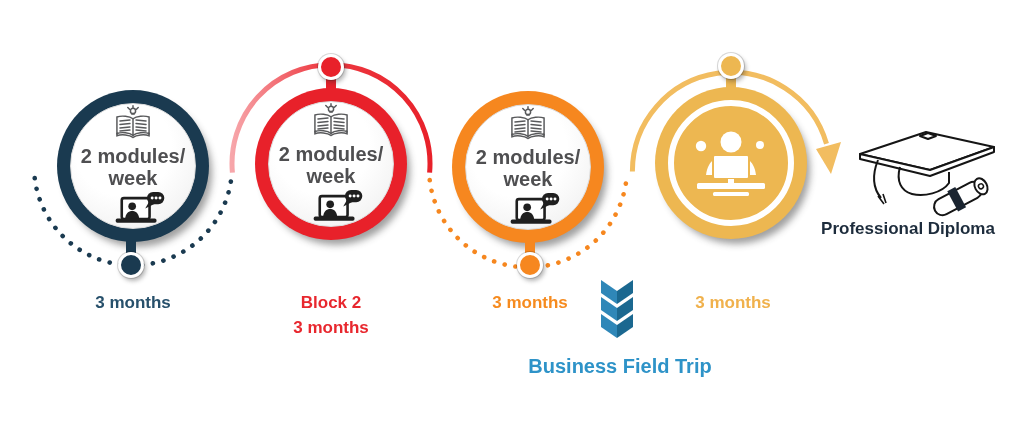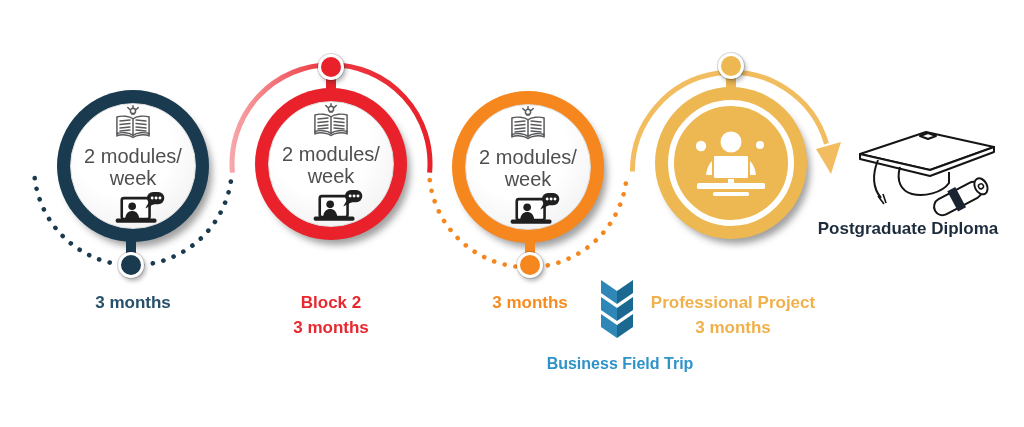--- a/index.html
+++ b/index.html
@@ -12,21 +12,21 @@
   
   .ring{
     position:absolute;border-radius:50%;width:152px;height:152px;
     box-shadow:5px 7px 7px -2px rgba(45,45,45,.45);
     z-index:3;
   }
   .ring .inner{
     position:absolute;inset:13px;border-radius:50%;
     background:radial-gradient(circle at 42% 35%, #ffffff 45%, #efefef 90%);
     border:1px solid #dcdcdc;
-    display:flex;flex-direction:column;align-items:center;justify-content:center;
+    display:flex;flex-direction:column;align-items:center;justify-content:center;font-weight:bold;
   }
   .s1 .ring{background:#1a3a50;}
   .s2 .ring{background:#e8212a;}
   .s3 .ring{background:#f6871f;}
   .s4 .ring{background:#edb751;}
   .s4 .inner-gold{
     position:absolute;inset:13px;border-radius:50%;
     border:6px solid #ffffff;
     display:flex;align-items:center;justify-content:center;
   }
@@ -47,21 +47,21 @@
   .n3{background:#f6871f;} .st3{background:#f6871f;}
   .n4{background:#edb751;} .st4{background:#edb751;}
   
   .stage-label{
     position:absolute;width:210px;text-align:center;z-index:6;
     font-weight:bold;font-size:17px;line-height:25px;
   }
   .l1{color:#27506b;} .l2{color:#e8272e;} .l3{color:#f68b1f;} .l4{color:#f0b14c;}
   .fieldtrip-label{
     position:absolute;width:220px;text-align:center;z-index:6;
-    font-weight:bold;font-size:16px;color:#2e93c8;
+    font-weight:bold;font-size:20px;color:#2e93c8;
   }
   .outcome-label{
     position:absolute;width:210px;text-align:center;z-index:6;
     font-weight:bold;font-size:17px;color:#1d2c3c;
   }
   .abs{position:absolute;}
 </style>
 </head>
 <body>
 
@@ -206,21 +206,20 @@
         <rect x="26" y="26" width="36" height="24" rx="2" fill="#ffffff" stroke="#edb751" stroke-width="2"></rect>
         <rect x="41" y="50" width="6" height="5" fill="#ffffff"></rect>
         <rect x="10" y="54" width="68" height="6" rx="1.5" fill="#ffffff"></rect>
         <rect x="26" y="63" width="36" height="4" rx="1.5" fill="#ffffff"></rect>
       </svg>
     </div>
   </div>
   <div class="stem st4" style="left:726px;top:73px;height:20px;"></div>
   <div class="node n4" style="left:718px;top:53px;"></div>
   <div class="stage-label l4" style="left:628px;top:290px;">
-    <div>Professional Project</div>
     <div>3 months</div>
   </div>
 </div>
 
 <div>
   <svg class="abs" style="left:601px;top:280px;z-index:6" width="32" height="62" viewBox="0 0 32 62">
     <polygon points="0,0 16,11 16,24 0,13" fill="#2f87b8"></polygon>
     <polygon points="16,11 32,0 32,13 16,24" fill="#1b6890"></polygon>
     <polygon points="0,17 16,28 16,41 0,30" fill="#2f87b8"></polygon>
     <polygon points="16,28 32,17 32,30 16,41" fill="#1b6890"></polygon>
@@ -240,14 +239,14 @@
       <path d="M26,40 C20,55 20,67 29,78" fill="none"></path>
       <path d="M26,76 l6,8 M31,74 l3,9" fill="none" stroke-width="1.6"></path>
     </g>
     <g transform="rotate(-28 108 78)">
       <rect x="80" y="69" width="52" height="17" rx="8.5" fill="#ffffff" stroke="#151515" stroke-width="2"></rect>
       <ellipse cx="132" cy="77.5" rx="6" ry="8.5" fill="#ffffff" stroke="#151515" stroke-width="2"></ellipse>
       <circle cx="132" cy="77.5" r="2.5" fill="none" stroke="#151515" stroke-width="1.5"></circle>
       <rect x="100" y="66" width="9" height="23" fill="#1a2430"></rect>
     </g>
   </svg>
-  <div class="outcome-label" style="left:803px;top:219px;">Postgraduate Diploma</div>
+  <div class="outcome-label" style="left:803px;top:219px;">Professional Diploma</div>
 </div>
 
 </body></html>

